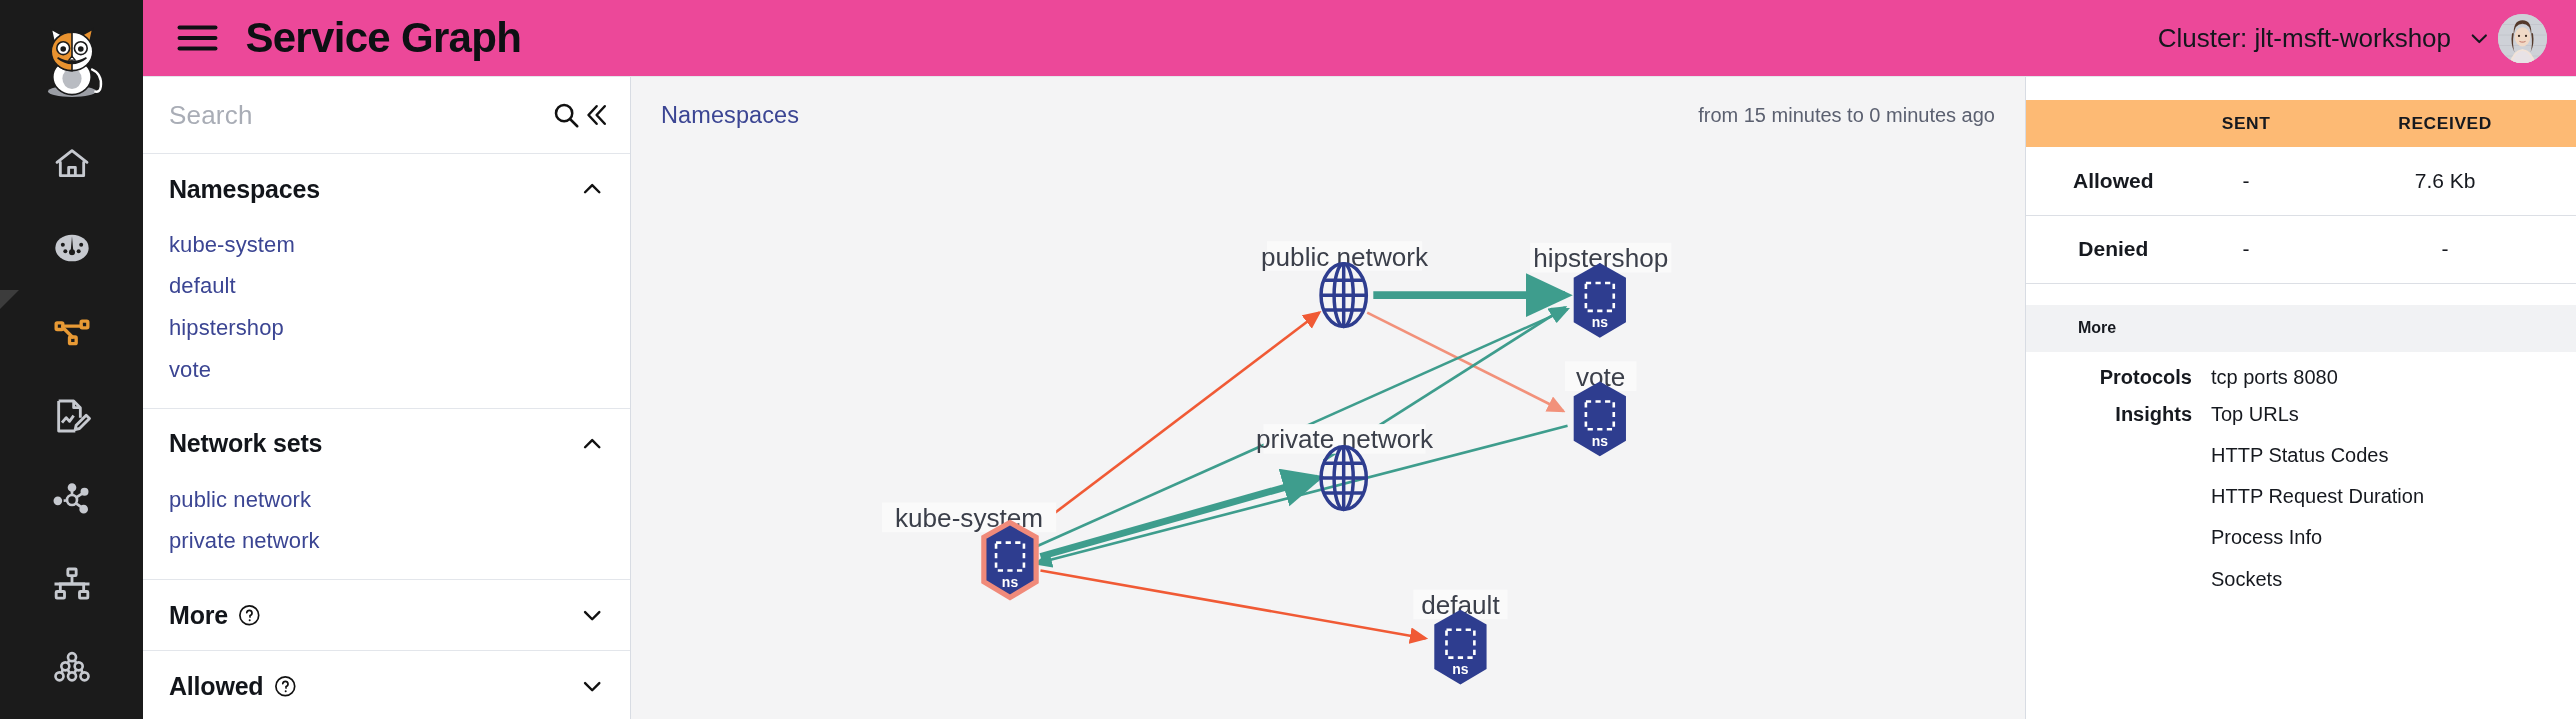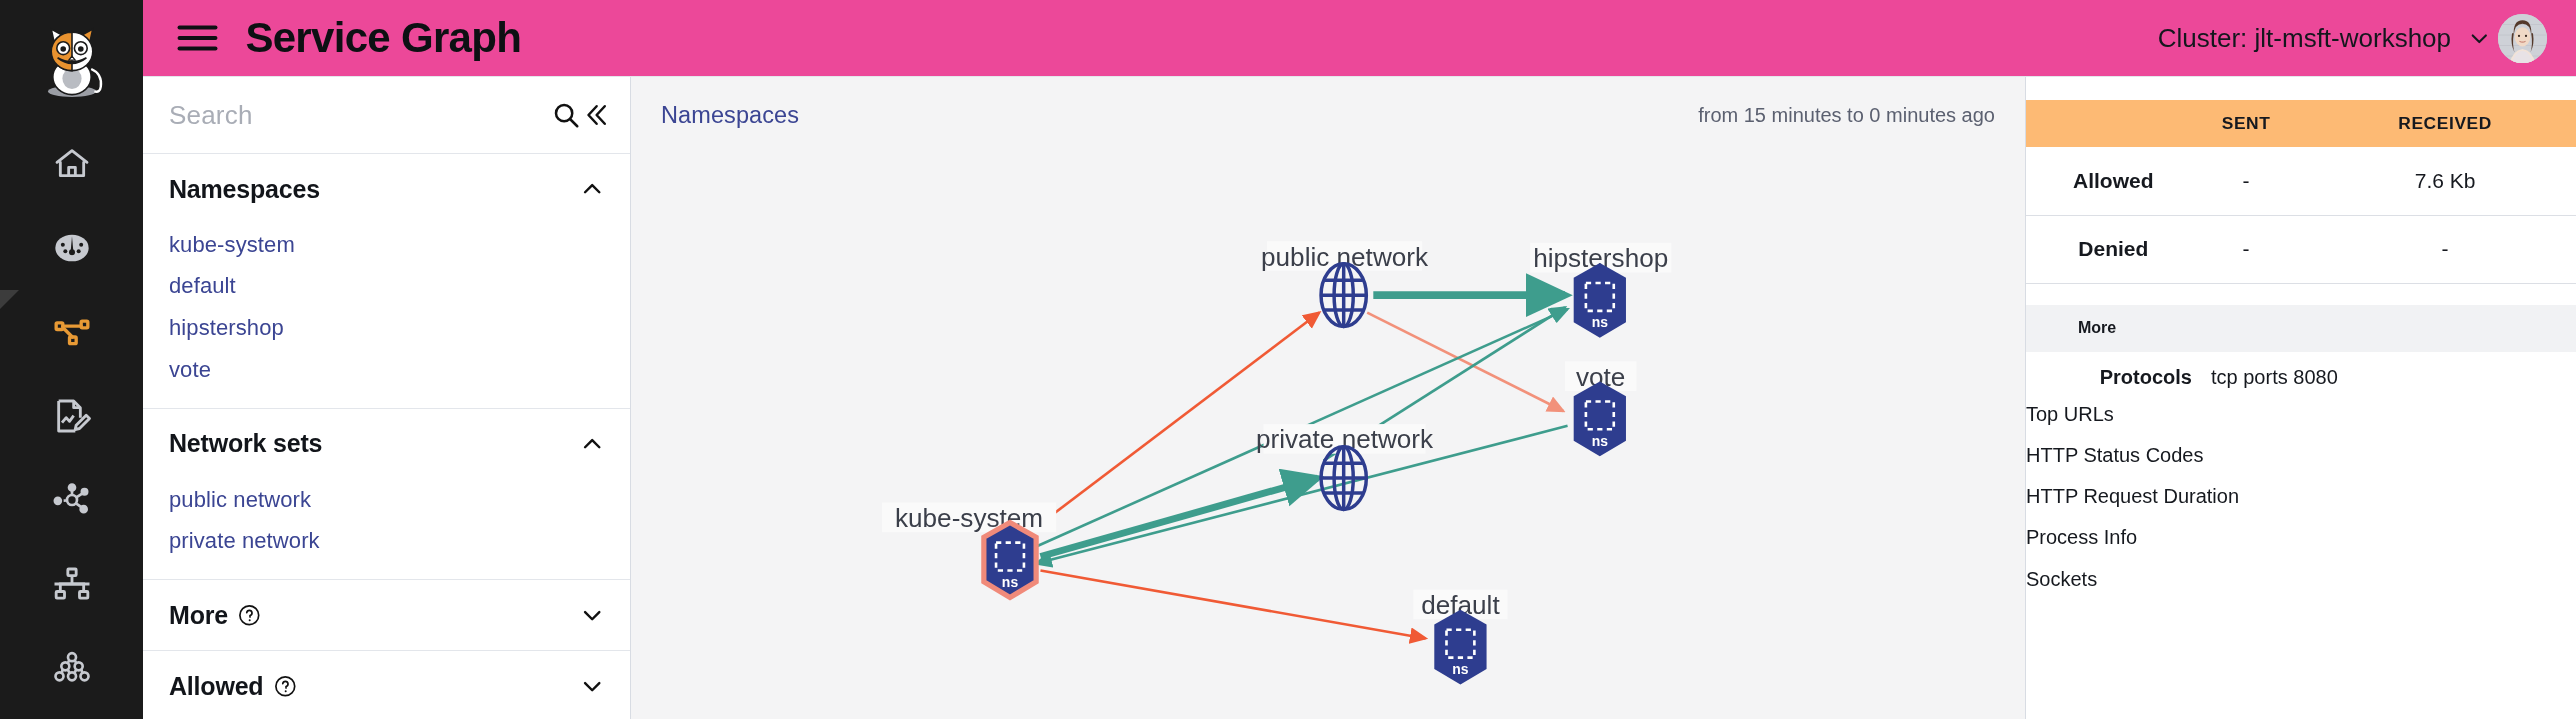--- a/index.html
+++ b/index.html
@@ -485,20 +485,21 @@
 
     <div style="height:21px;background:#fff"></div>
     <div class="more-bar">More</div>
 
     <div class="kv">
       <div class="kv-key">Protocols</div>
       <div class="kv-val">tcp ports 8080</div>
     </div>
 
     <div class="kv">
+      <div class="kv-key">Insights</div>
       <div>
         <div class="insight-item">Top URLs</div>
         <div class="insight-item">HTTP Status Codes</div>
         <div class="insight-item">HTTP Request Duration</div>
         <div class="insight-item">Process Info</div>
         <div class="insight-item">Sockets</div>
       </div>
     </div>
   </div>
 

